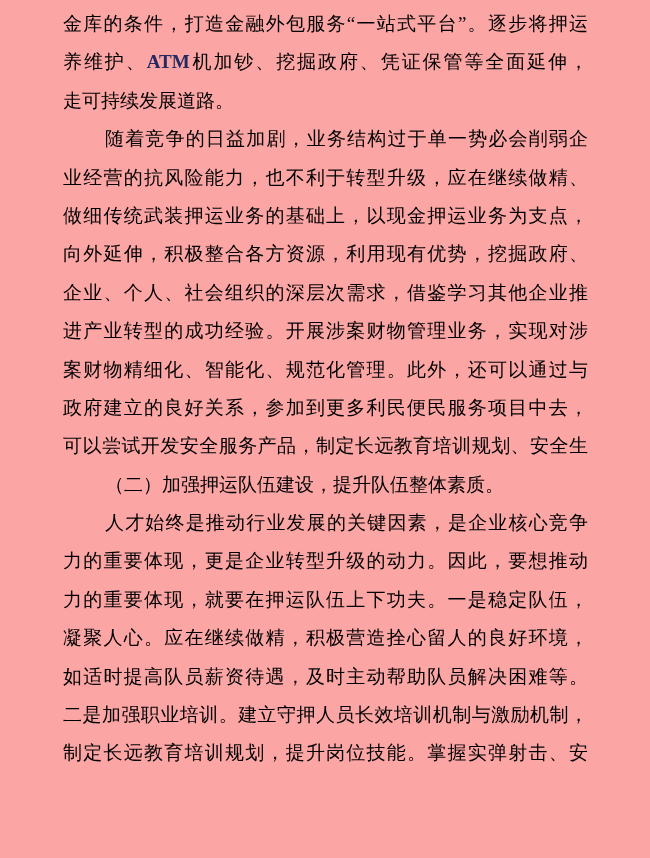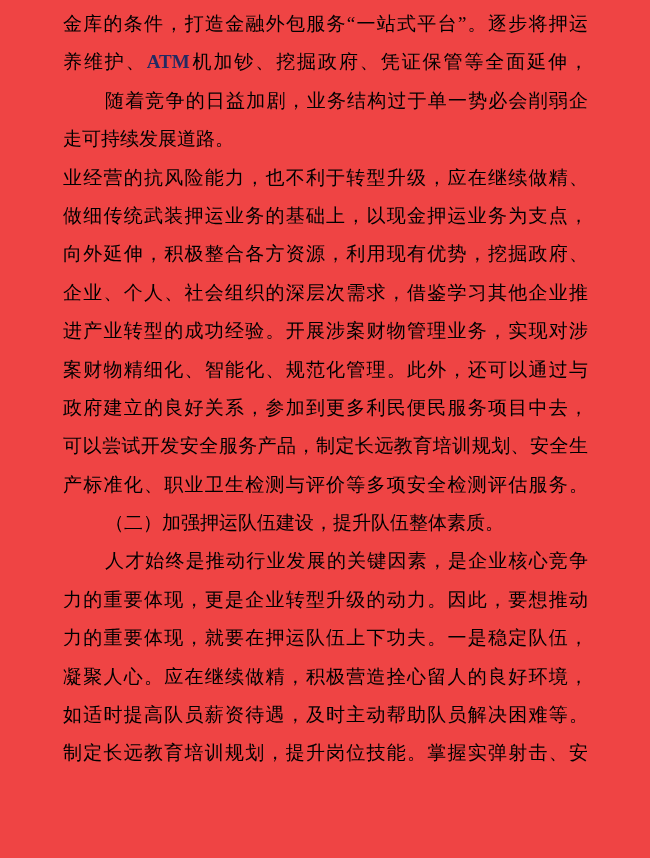--- a/index.html
+++ b/index.html
@@ -4,21 +4,21 @@
 <style>
   html, body {
     margin: 0;
     padding: 0;
     background: #ffffff;
   }
   .page {
     position: relative;
     width: 650px;
     height: 858px;
-    background: #ef4444;
+    background: #fca5a5;
     box-sizing: border-box;
     padding: 5px 62px 16px 63px;
     overflow: hidden;
   }
   .line {
     font-family: "Liberation Serif", "DejaVu Serif", serif;
     font-size: 19px;
     line-height: 38.4px;
     height: 38.4px;
     color: #000000;
@@ -49,35 +49,35 @@
 </style>
 </head>
 <body>
 
 <div class="page">
 
   <div class="line">金库的条件，打造金融外包服务“一站式平台”。逐步将押运</div>
 
   <div class="line"><span>养维护、</span><span class="latin-accent">ATM</span><span>机加钞、挖掘政府、凭证保管等全面延伸，</span></div>
 
+  <div class="line para-end">走可持续发展道路。</div>
+
   <div class="line indent">随着竞争的日益加剧，业务结构过于单一势必会削弱企</div>
-
-  <div class="line para-end">走可持续发展道路。</div>
   <div class="line">业经营的抗风险能力，也不利于转型升级，应在继续做精、</div>
   <div class="line">做细传统武装押运业务的基础上，以现金押运业务为支点，</div>
   <div class="line">向外延伸，积极整合各方资源，利用现有优势，挖掘政府、</div>
   <div class="line">企业、个人、社会组织的深层次需求，借鉴学习其他企业推</div>
   <div class="line">进产业转型的成功经验。开展涉案财物管理业务，实现对涉</div>
   <div class="line">案财物精细化、智能化、规范化管理。此外，还可以通过与</div>
   <div class="line">政府建立的良好关系，参加到更多利民便民服务项目中去，</div>
   <div class="line">可以尝试开发安全服务产品，制定长远教育培训规划、安全生</div>
-  <div class="line">产标准化、职业卫生检测与评价等多项安全检测评估服务。</div>
 
   <div class="line heading indent">（二）加强押运队伍建设，提升队伍整体素质。</div>
 
   <div class="line indent">人才始终是推动行业发展的关键因素，是企业核心竞争</div>
   <div class="line">力的重要体现，更是企业转型升级的动力。因此，要想推动</div>
   <div class="line">力的重要体现，就要在押运队伍上下功夫。一是稳定队伍，</div>
   <div class="line">凝聚人心。应在继续做精，积极营造拴心留人的良好环境，</div>
   <div class="line">如适时提高队员薪资待遇，及时主动帮助队员解决困难等。</div>
+  <div class="line">二是加强职业培训。建立守押人员长效培训机制与激励机制，</div>
   <div class="line">制定长远教育培训规划，提升岗位技能。掌握实弹射击、安</div>
 
 </div>
 
 </body></html>

